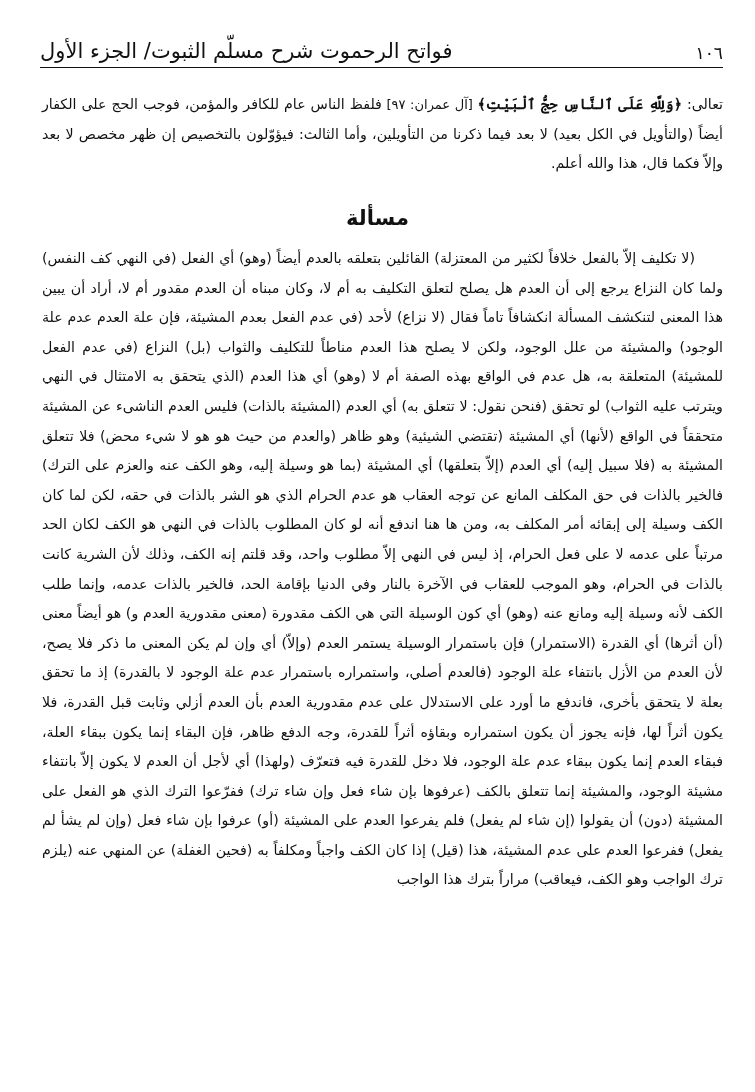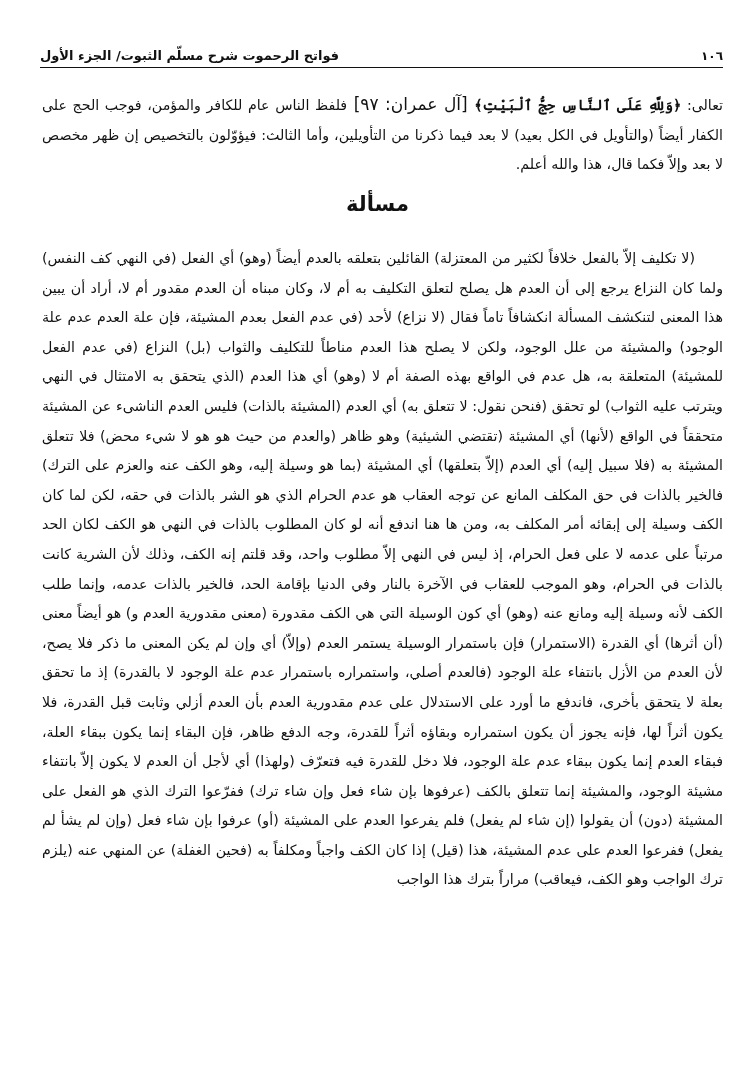--- a/index.html
+++ b/index.html
@@ -30,59 +30,59 @@
       border-bottom: 1.5px solid #111;
       display: flex;
       flex-direction: row;
       justify-content: space-between;
       align-items: flex-end;
       padding-bottom: 4px;
       box-sizing: border-box;
     }
     .page-number {
       font-family: "DejaVu Sans", sans-serif;
-      font-size: 12px;
-      font-weight: bold;
+      font-size: 17px;
+      font-weight: normal;
       direction: rtl;
     }
     .book-title {
       font-family: "DejaVu Sans", sans-serif;
-      font-size: 13px;
-      font-weight: bold;
+      font-size: 21px;
+      font-weight: normal;
     }
     .body-text {
       position: absolute;
       left: 42px;
       right: 32px;
       font-family: "DejaVu Sans", sans-serif;
       font-size: 14.2px;
       line-height: 29.6px;
       text-align: justify;
       text-align-last: right;
     }
     .para-top { top: 90px; }
     .section-title {
       position: absolute;
       left: 0; right: 0;
-      top: 192px;
+      top: 206px;
       text-align: center;
       font-family: "DejaVu Sans", sans-serif;
       font-size: 21px;
       font-weight: bold;
     }
     .para-main {
       top: 244px;
       text-indent: 28px;
     }
     .b { font-weight: normal; }
     .quran {
       font-family: "DejaVu Serif", serif;
       font-weight: bold;
     }
-    .ref { font-size: 17px; }
+    .ref { font-size: 13px; }
     .para-main p, .para-top p { margin: 0; }
   </style>
 </head>
 <body>
 
 <div class="page">
 
   <div class="running-head">
     <span class="page-number">١٠٦</span>
     <span class="book-title">فواتح الرحموت شرح مسلّم الثبوت/ الجزء الأول</span>

